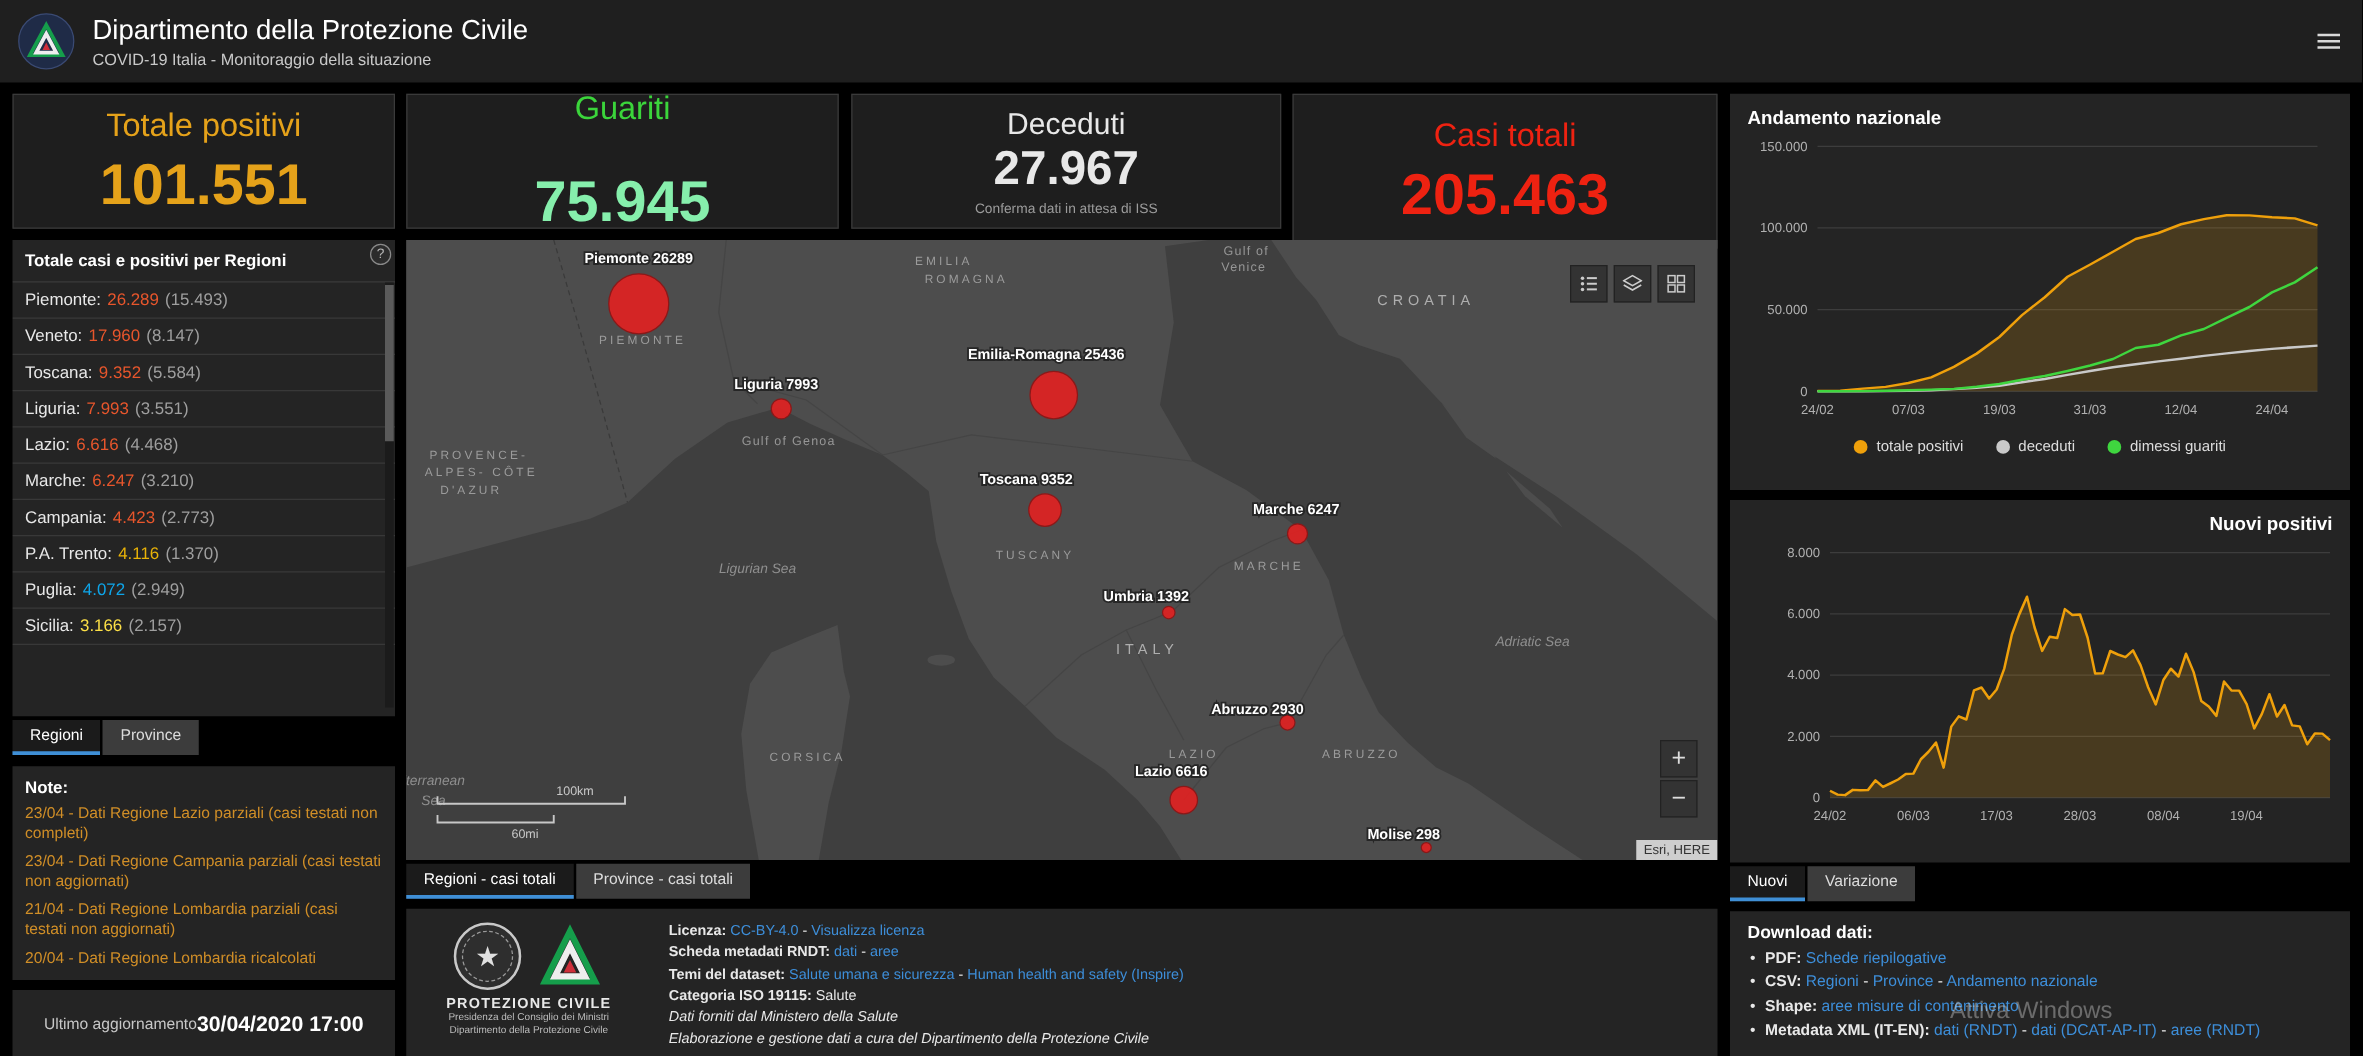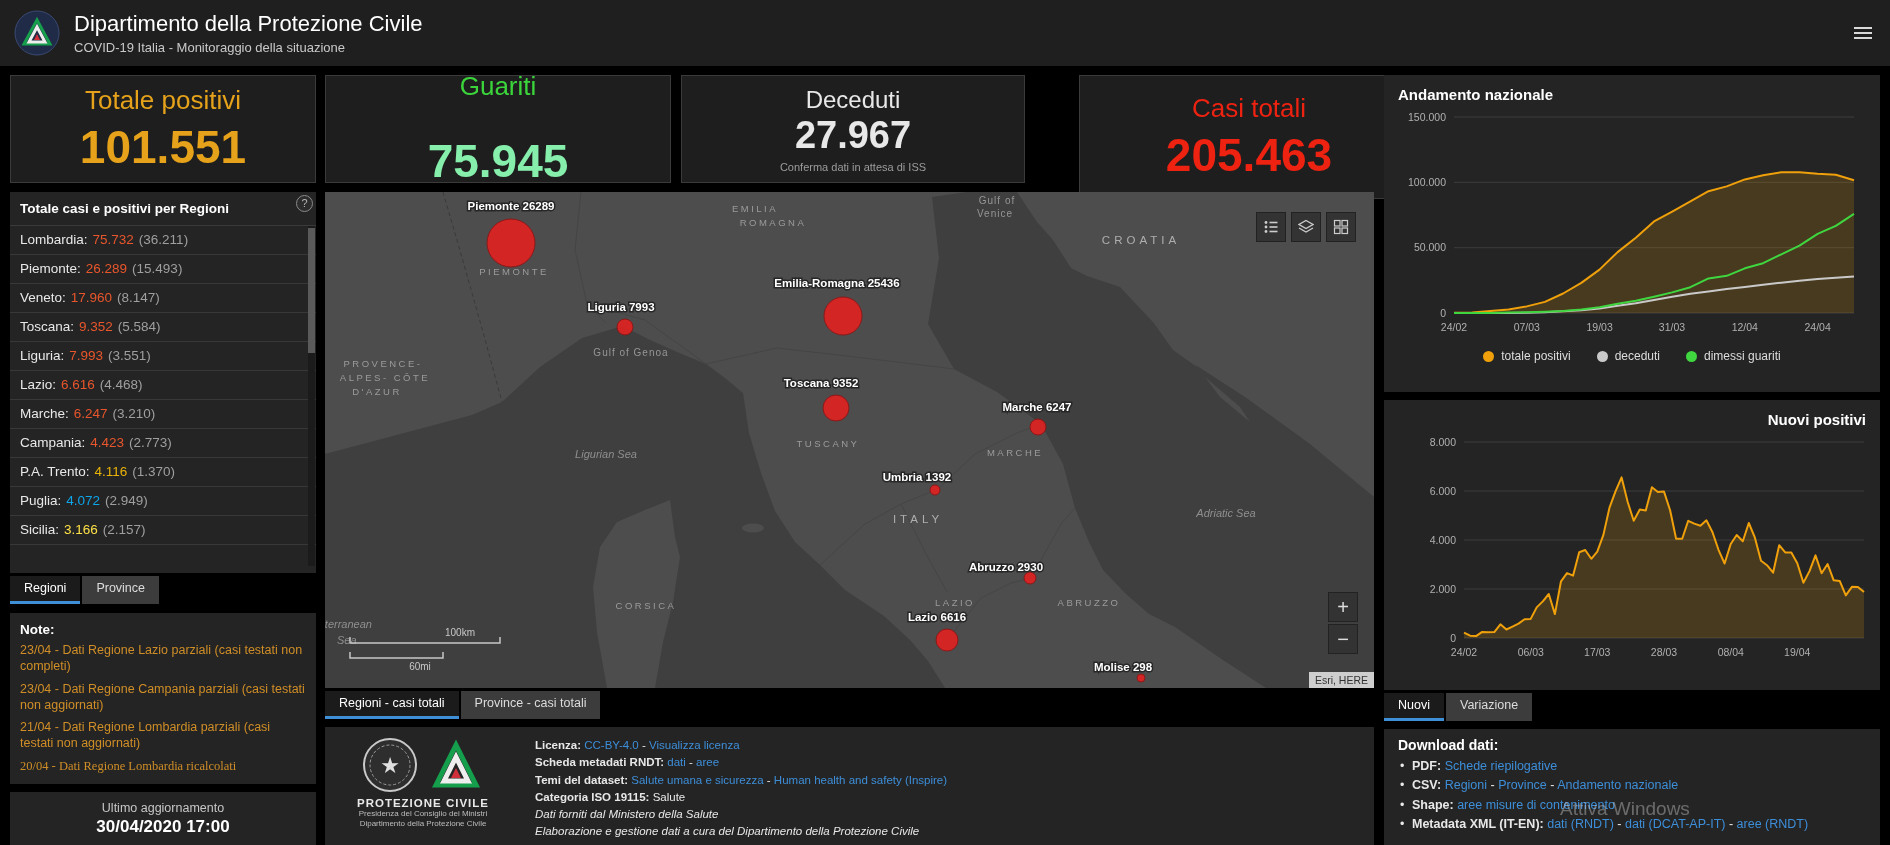--- a/index.html
+++ b/index.html
@@ -19,21 +19,21 @@
   .panel{position:absolute;background:#242424;}
   .card{display:flex;flex-direction:column;align-items:center;justify-content:center;background:#1e1e1e;border:1px solid #3a3a3a;}
   .card .ctitle{font-size:26px;}
   .card .cvalue{font-size:46px;font-weight:bold;margin-top:4px;text-align:center;}
   .card .cnote{font-size:11px;color:#9c9c9c;margin-top:4px;}
   #card-positivi{left:10px;top:75px;width:306px;height:108px;}
   #card-guariti{left:325px;top:75px;width:346px;height:108px;}
   #card-deceduti{left:681px;top:75px;width:344px;height:108px;}
   #card-deceduti .cvalue{font-size:38px;margin-top:0;}
   #card-deceduti .ctitle{font-size:24px;}
-  #card-totali{left:1079px;top:75px;width:340px;height:124px;}
+  #card-totali{left:1034px;top:75px;width:340px;height:124px;}
 
   
   #panel-regioni{left:10px;top:192px;width:306px;height:381px;overflow:hidden;}
   .ptitle{font-size:13.5px;font-weight:bold;color:#fff;padding:9px 10px;border-bottom:1px solid #3a3a3a;}
   .rrow{height:29px;line-height:28px;padding:0 10px;border-bottom:1px solid #383838;font-size:13.5px;white-space:nowrap;cursor:pointer;}
   .rname{color:#e8e8e8;}
   .rpos{color:#9f9f9f;margin-left:5px;}
   .rtot{margin-left:5px;}
   #region-scrollbar{position:absolute;right:1px;top:34px;width:7px;height:340px;background:#1b1b1b;}
   #region-scrollbar .thumb{position:absolute;top:2px;left:0;width:7px;height:125px;background:#5a5a5a;cursor:pointer;}
@@ -46,21 +46,21 @@
   #tabs-map{left:325px;top:691px;width:1049px;height:28px;}
   #tabs-nuovi{left:1384px;top:693px;width:496px;height:28px;}
   .tab{height:28px;line-height:24px;padding:0 14px;font-size:12.5px;background:#3c3c3c;color:#dcdcdc;border-bottom:3px solid transparent;cursor:pointer;white-space:nowrap;}
   .tab.active{background:#1b1b1b;color:#fff;}
 
   
   #panel-note{left:10px;top:613px;width:306px;height:171px;overflow:hidden;padding-bottom:6px;}
   .note-item{font-size:12.5px;line-height:1.3;padding:3px 10px;}
 
   
-  #panel-update{left:10px;top:792px;width:306px;height:53px;display:flex;flex-direction:column;align-items:center;justify-content:center;}
+  #panel-update{left:10px;top:792px;width:306px;height:53px;display:flex;flex-direction:row;align-items:center;justify-content:center;}
   #update-label{font-size:12.5px;color:#c7c7c7;}
   #update-value{font-size:17px;font-weight:bold;color:#fff;margin-top:2px;}
 
   
   #panel-map{left:325px;top:192px;width:1049px;height:496px;background:#4d4d4d;overflow:hidden;cursor:grab;}
   .land{fill:#4d4d4d;}
   .sea{fill:#3f3f3f;}
   .border{fill:none;stroke:#454545;stroke-width:1;}
   .border-dash{fill:none;stroke:#3a3a3a;stroke-width:1;stroke-dasharray:4 3;}
   .geo-region{fill:#9b9b9b;font-size:9.5px;letter-spacing:2.5px;}
@@ -145,21 +145,20 @@
     <div class="cnote">Conferma dati in attesa di ISS</div>
   </div>
   <div class="panel card" id="card-totali">
     <div class="ctitle" style="color: rgb(238, 34, 17);">Casi totali</div>
     <div class="cvalue" style="color: rgb(238, 34, 17);">205.463</div>
   </div>
 
   <div class="panel" id="panel-regioni">
     <div class="ptitle">Totale casi e positivi per Regioni</div>
     <div id="region-rows">
-        <div class="rrow"><span class="rname">Lombardia:</span><span class="rtot" style="color: rgb(232, 86, 44);">75.732</span><span class="rpos">(36.211)</span></div>
         <div class="rrow"><span class="rname">Piemonte:</span><span class="rtot" style="color: rgb(232, 86, 44);">26.289</span><span class="rpos">(15.493)</span></div>
         <div class="rrow"><span class="rname">Veneto:</span><span class="rtot" style="color: rgb(232, 86, 44);">17.960</span><span class="rpos">(8.147)</span></div>
         <div class="rrow"><span class="rname">Toscana:</span><span class="rtot" style="color: rgb(232, 86, 44);">9.352</span><span class="rpos">(5.584)</span></div>
         <div class="rrow"><span class="rname">Liguria:</span><span class="rtot" style="color: rgb(232, 86, 44);">7.993</span><span class="rpos">(3.551)</span></div>
         <div class="rrow"><span class="rname">Lazio:</span><span class="rtot" style="color: rgb(232, 86, 44);">6.616</span><span class="rpos">(4.468)</span></div>
         <div class="rrow"><span class="rname">Marche:</span><span class="rtot" style="color: rgb(232, 86, 44);">6.247</span><span class="rpos">(3.210)</span></div>
         <div class="rrow"><span class="rname">Campania:</span><span class="rtot" style="color: rgb(232, 86, 44);">4.423</span><span class="rpos">(2.773)</span></div>
         <div class="rrow"><span class="rname">P.A. Trento:</span><span class="rtot" style="color: #eab308;">4.116</span><span class="rpos">(1.370)</span></div>
         <div class="rrow"><span class="rname">Puglia:</span><span class="rtot" style="color: #0ea5e9;">4.072</span><span class="rpos">(2.949)</span></div>
         <div class="rrow"><span class="rname">Sicilia:</span><span class="rtot" style="color: #fde047;">3.166</span><span class="rpos">(2.157)</span></div>
@@ -173,21 +172,21 @@
       <span class="tab active" style="border-bottom-color: rgb(63, 143, 214);">Regioni</span>
       <span class="tab">Province</span>
     </div>
 
   <div class="panel" id="panel-note">
     <div class="ptitle" style="border-bottom:none;padding-bottom:2px;">Note:</div>
     <div id="note-items">
         <div class="note-item" style="color: rgb(208, 142, 39);">23/04 - Dati Regione Lazio parziali (casi testati non completi)</div>
         <div class="note-item" style="color: rgb(208, 142, 39);">23/04 - Dati Regione Campania parziali (casi testati non aggiornati)</div>
         <div class="note-item" style="color: rgb(208, 142, 39);">21/04 - Dati Regione Lombardia parziali (casi testati non aggiornati)</div>
-        <div class="note-item" style="color: rgb(208, 142, 39); font-family: Liberation Serif, serif;">20/04 - Dati Regione Lombardia ricalcolati</div>
+        <div class="note-item" style="color: rgb(208, 142, 39);">20/04 - Dati Regione Lombardia ricalcolati</div>
       </div>
   </div>
 
   <div class="panel" id="panel-update">
     <div id="update-label">Ultimo aggiornamento</div>
     <div id="update-value">30/04/2020 17:00</div>
   </div>
 
   <div class="panel" id="panel-map">
     <svg id="map-svg" viewBox="0 0 1049 496" width="1049" height="496">

